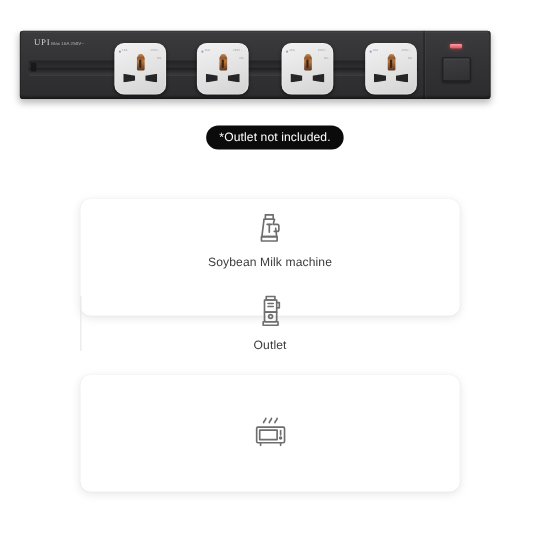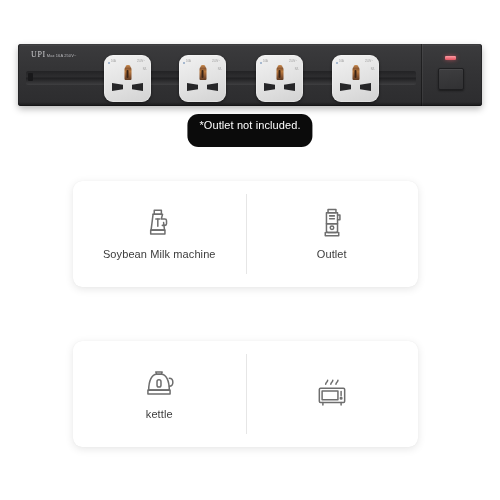--- a/index.html
+++ b/index.html
@@ -6,22 +6,22 @@
   html, body {
     width: 500px; height: 500px;
     background: #ffffff;
     font-family: "Liberation Sans", sans-serif;
     overflow: hidden;
   }
   .page { position: relative; width: 500px; height: 500px; background: #fff; }
 
   
   .strip-wrap {
-    position: absolute; left: 18px; top: 44px;
-    width: 464px; height: 62px;
+    position: absolute; left: 18px; top: 28px;
+    width: 428px; height: 62px;
   }
   .strip {
     position: absolute; inset: 0;
     background: linear-gradient(180deg,#3b3b3d 0%,#343436 40%,#2c2c2e 100%);
     border-radius: 3px;
     box-shadow: 0 3px 7px rgba(0,0,0,.28), 0 0 0 1px #242426 inset;
     overflow: hidden;
   }
   .strip-top-hl {
     position: absolute; left:0; right:0; top:0; height:2px;
@@ -107,32 +107,32 @@
     border: 1px solid #1e1e20;
     border-radius: 2px;
     box-shadow: 0 1px 2px rgba(0,0,0,.45), 0 1px 0 rgba(255,255,255,.07) inset;
   }
 
   
   .note {
     position: absolute; left: 50%; top: 114px; transform: translateX(-50%);
     background: #0b0b0b; color: #ffffff;
     font-size: 11px; line-height: 1;
-    padding: 6px 12px 16px; border-radius: 11px;
+    padding: 6px 12px 5px; border-radius: 11px;
     white-space: nowrap; letter-spacing: .1px;
   }
 
   
   .card {
     position: absolute; left: 73px; width: 345px; height: 106px;
     background: #ffffff; border-radius: 9px;
     box-shadow: 0 2px 9px rgba(0,0,0,.10), 0 0 1px rgba(0,0,0,.07);
     display: flex; align-items: stretch;
   }
-  .card.one { top: 181px; }
+  .card.one { top: 181px; flex-direction: column; }
   .card.two { top: 341px; }
   .cell {
     flex: 1 1 0; display: flex; flex-direction: column;
     align-items: center; justify-content: center; gap: 6px;
     position: relative; padding: 8px 4px 10px;
   }
   .cell + .cell::before {
     content: ""; position: absolute; left: 0; top: 13px; bottom: 13px;
     width: 1px; background: #e6e6e6;
   }
@@ -241,32 +241,20 @@
           <circle cx="24" cy="30" r="2.2"></circle>
         </svg>
       </span>
       <span class="lbl">Outlet</span>
     </div>
 
   </div>
 
   <div class="card two">
 
-    <div class="cell">
-      <span class="ic">
-        <svg viewBox="0 0 48 48" fill="none" stroke="currentColor" stroke-width="1.9" stroke-linecap="round" stroke-linejoin="round">
-          <path d="M20 10h8l-1 3h-6z"></path>
-          <path d="M21 13h6c6 0 10 8 10 20H11c0-12 4-20 10-20z"></path>
-          <path d="M37 18c3 0 4.5 2 4.5 5s-1.5 5-4.5 5"></path>
-          <path d="M10 33h28v5H10z"></path>
-          <rect x="21.5" y="20" width="5" height="9" rx="2.3"></rect>
-        </svg>
-      </span>
-      <span class="lbl">kettle</span>
-    </div>
 
     <div class="cell">
       <span class="ic">
         <svg viewBox="0 0 48 48" fill="none" stroke="currentColor" stroke-width="1.9" stroke-linecap="round" stroke-linejoin="round">
           <path d="M16 13c0-2.5 2.5-2.5 2.5-5M22.5 13c0-2.5 2.5-2.5 2.5-5M29 13c0-2.5 2.5-2.5 2.5-5"></path>
           <rect x="8" y="18" width="32" height="18" rx="1.5"></rect>
           <rect x="11.5" y="21.5" width="20" height="11"></rect>
           <path d="M35.5 22v5"></path>
           <circle cx="35.5" cy="30.5" r="1"></circle>
           <path d="M12.5 36v3M35.5 36v3"></path>

